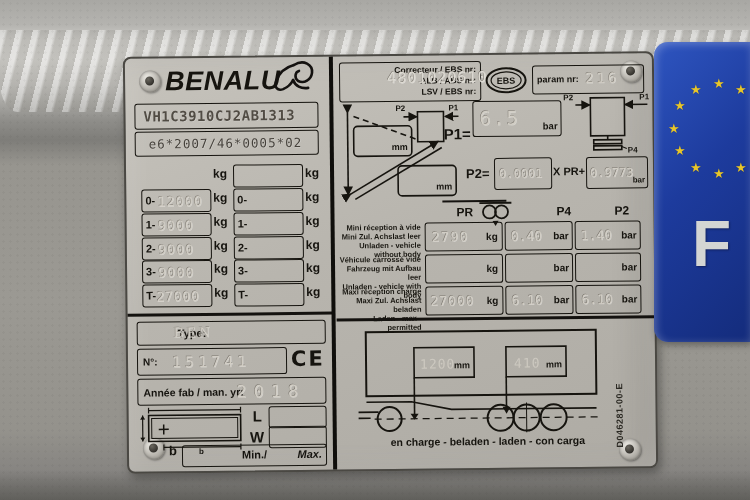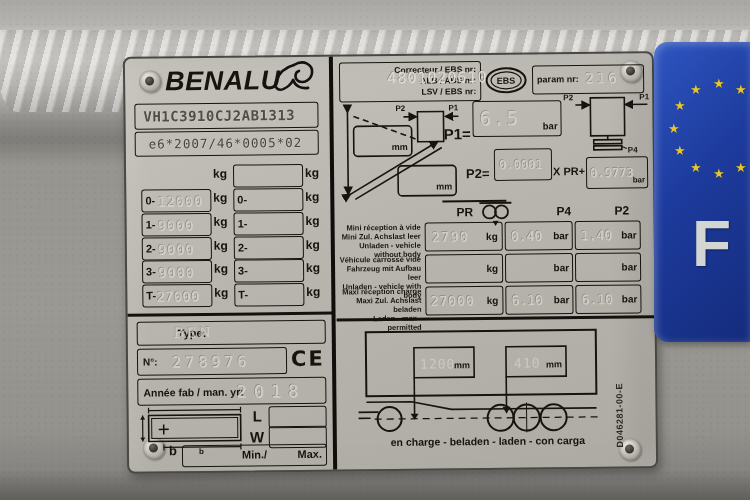--- a/index.html
+++ b/index.html
@@ -137,21 +137,21 @@
   <span class="print" style="left:179px;top:228px;font-size:12px;">kg</span>
 
   <div class="hline" style="left:0;top:255px;width:205px;height:3px;"></div>
 
   <div class="box" style="left:9px;top:263px;width:187px;height:22px;">
     <span class="print" style="left:4px;top:5px;font-size:11px;margin-left:36px;">Type:</span>
     <span class="stamp" style="left:36px;top:2px;font-size:15px;letter-spacing:3px;font-family:Liberation Serif, serif;">BEN</span>
   </div>
   <div class="box" style="left:9px;top:290px;width:148px;height:25px;">
     <span class="print" style="left:5px;top:7px;font-size:10px;">N°:</span>
-    <span class="stamp" style="left:34px;top:4px;font-size:15px;letter-spacing:4px;">278976</span>
+    <span class="stamp" style="left:34px;top:4px;font-size:15px;letter-spacing:4px;">151741</span>
   </div>
   <span class="print" style="left:163px;top:290px;font-size:21px;letter-spacing:2px;font-family:'DejaVu Sans',sans-serif;">CE</span>
   <div class="box" style="left:9px;top:320px;width:187px;height:25px;">
     <span class="print" style="left:5px;top:7px;font-size:10.5px;">Année fab / man. yr:</span>
     <span class="stamp" style="left:98px;top:3px;font-size:17px;letter-spacing:7px;">2018</span>
   </div>
 
   <svg class="abs" style="left:10px;top:349px;" width="110" height="48" viewBox="0 0 110 48">
     <g fill="none" stroke="#16140f">
       <rect x="10" y="8" width="92" height="26" stroke-width="1.6"></rect>
@@ -169,21 +169,21 @@
     </g>
     <text class="svglabel" x="60" y="47">b</text>
   </svg>
   <span class="print" style="left:124px;top:350px;font-size:15px;">L</span>
   <div class="box" style="left:140px;top:349px;width:56px;height:20px;"></div>
   <span class="print" style="left:121px;top:371px;font-size:15px;">W</span>
   <div class="box" style="left:140px;top:369px;width:56px;height:20px;"></div>
   <span class="print" style="left:40px;top:385px;font-size:13px;">b</span>
   <div class="box" style="left:53px;top:387px;width:143px;height:20px;">
     <span class="print" style="left:0;right:0;top:3px;font-size:11px;text-align:center;">Min./</span>
-    <span class="print" style="right:4px;top:3px;font-size:11px;">Max.</span>
+    <span class="print" style="right:4px;top:3px;font-size:11px;font-style:italic;">Max.</span>
   </div>
 
   <div class="vline" style="left:204px;top:0;width:4px;height:413px;"></div>
 
   <div class="box" style="left:214px;top:6px;width:140px;height:38px;">
     <div class="print" style="right:4px;top:2px;font-size:8.5px;line-height:11px;text-align:right;position:absolute;">
       <div>Correcteur / EBS nr:</div>
       <div>ALB / ABS nr:</div>
       <div>LSV / EBS nr:</div>
     </div>
@@ -241,21 +241,21 @@
     <text class="svglabel" x="77" y="10">P1</text>
     <text class="svglabel" x="65" y="63">P4</text>
   </svg>
 
   <span class="print" style="left:318px;top:70px;font-size:15px;">P1=</span>
   <div class="box" style="left:347px;top:46px;width:58px;height:34px;padding-left:29px;">
     <span class="stamp" style="left:6px;top:5px;font-size:19px;letter-spacing:2px;">6.5</span>
     <span class="print" style="right:3px;bottom:4px;font-size:9.5px;">bar</span>
   </div>
   <span class="print" style="left:340px;top:111px;font-size:13px;">P2=</span>
-  <div class="box" style="left:368px;top:94px;width:56px;height:30px;text-align:center;">
+  <div class="box" style="left:368px;top:103px;width:56px;height:30px;text-align:center;">
     <span class="stamp" style="left:4px;top:8px;font-size:12px;">0.0001</span>
   </div>
   <span class="print" style="left:427px;top:111px;font-size:11px;">X PR+</span>
   <div class="box" style="left:460px;top:103px;width:60px;height:30px;">
     <span class="stamp" style="left:3px;top:8px;font-size:12px;">0.9773</span>
     <span class="print" style="right:2px;bottom:3px;font-size:8px;">bar</span>
   </div>
 
   <div class="hline" style="left:316px;top:145px;width:64px;height:2px;"></div>
   <span class="print" style="left:330px;top:150px;font-size:12px;">PR</span>

